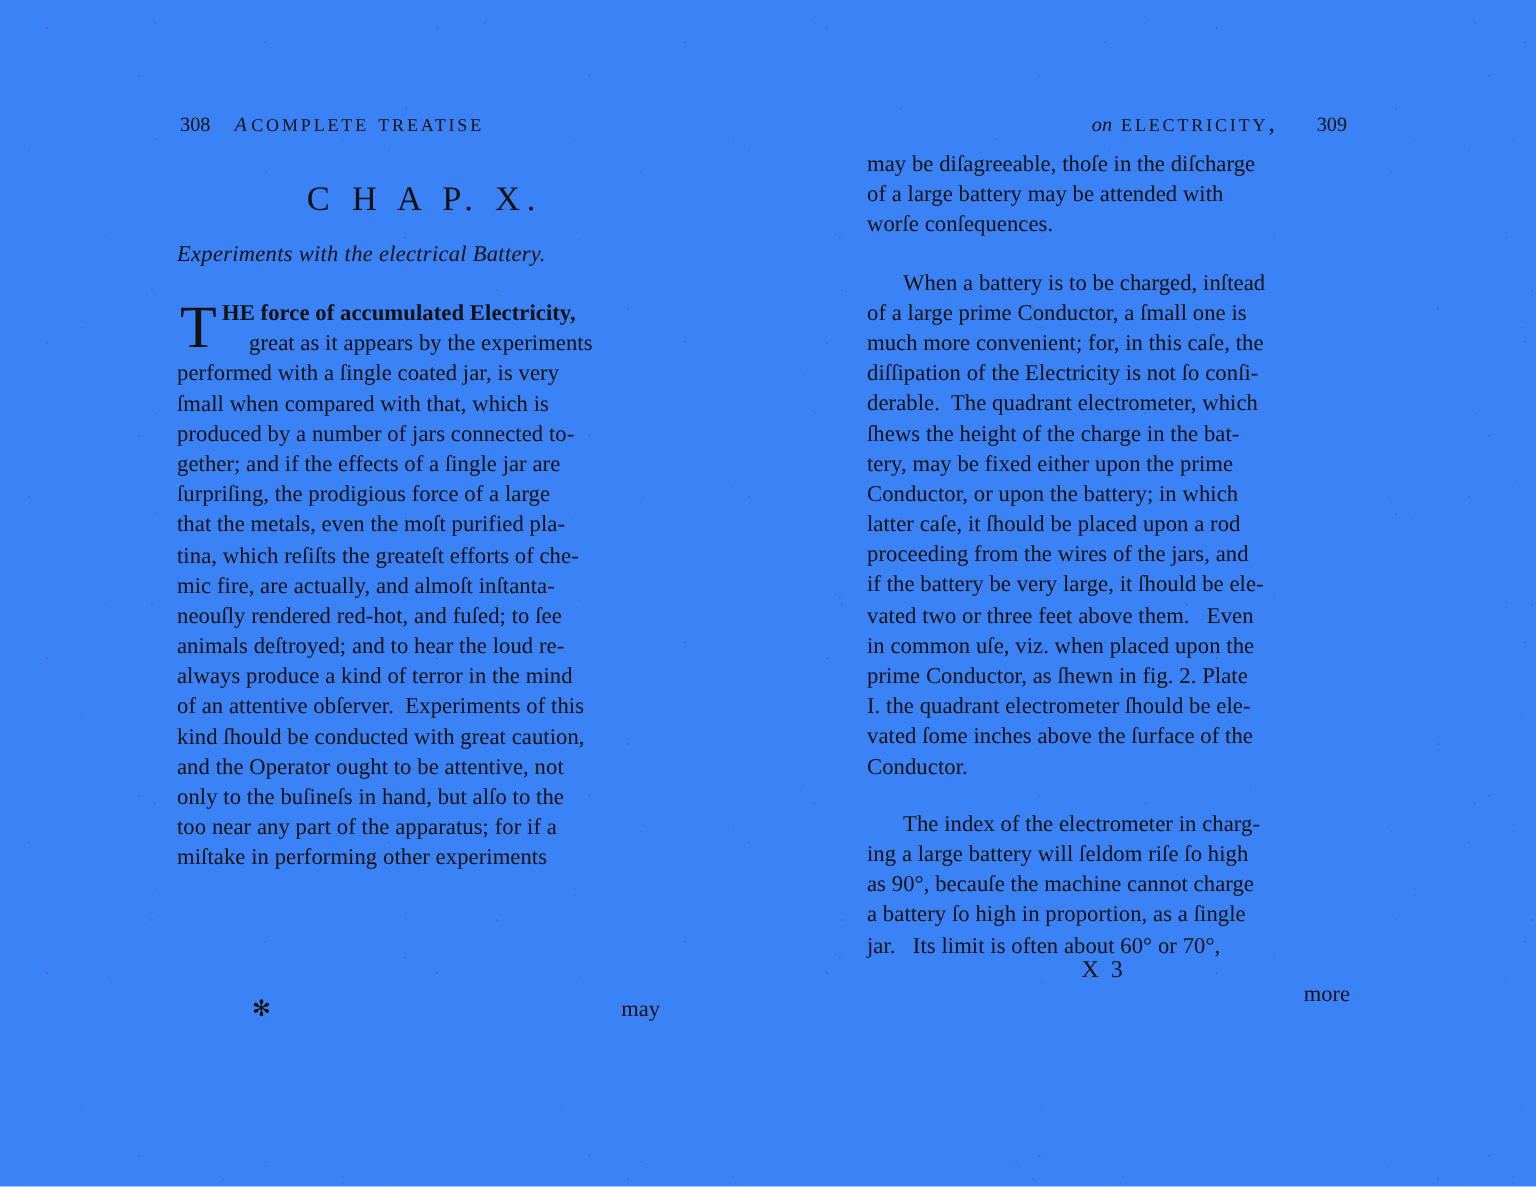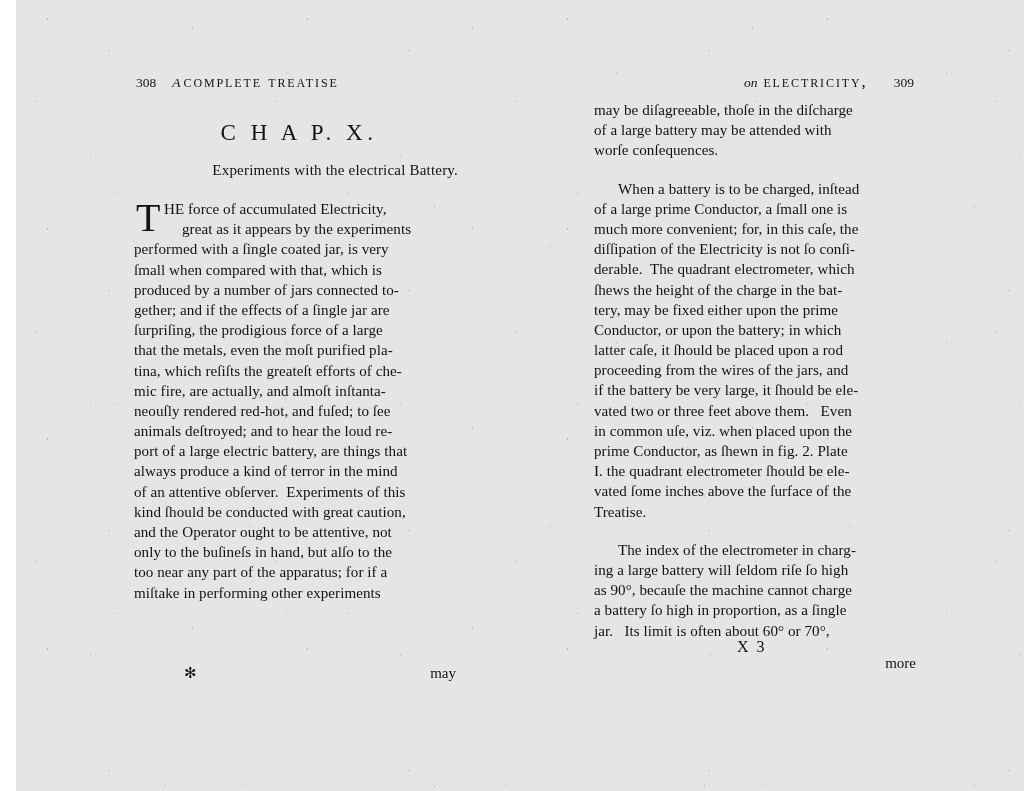--- a/index.html
+++ b/index.html
@@ -13,22 +13,21 @@
     overflow: hidden;
     font-family: "Liberation Serif", "DejaVu Serif", serif;
     color: #141210;
     position: relative;
   }
 
   
   .scan-sheet {
     position: absolute;
     inset: 0;
-    background: #e5e5e5;
-    margin-left: 16px;
+    background: #3b82f6;
   }
 
   
   .speckle-layer {
     position: absolute;
     inset: 0;
     pointer-events: none;
     opacity: .5;
     background-image:
       radial-gradient(circle at 12% 9%,  rgba(60,55,48,.55) .6px, transparent .9px),
@@ -102,21 +101,22 @@
 
   
   .chapter-number {
     text-align: center;
     font-size: 23px;
     letter-spacing: 4.5px;
     margin-top: 26px;
     padding-left: 6px;
   }
   .chapter-subtitle {
-    text-align: right;
+    text-align: left;
+    font-style: italic;
     font-size: 15px;
     margin-top: 16px;
     letter-spacing: .2px;
   }
 
   
   .body-block {
     margin-top: 20px;
   }
   .text-line {
@@ -136,21 +136,21 @@
   }
   .dropcap {
     position: absolute;
     left: 2px;
     top: 1px;
     font-size: 40px;
     line-height: 36px;
     font-family: "Liberation Serif", serif;
     font-weight: 400;
   }
-  .dropcap-line-1 { padding-left: 30px; }
+  .dropcap-line-1 { padding-left: 30px; font-weight: bold; }
   .dropcap-line-2 { padding-left: 48px; }
 
   
   .page-foot {
     position: absolute;
     bottom: 0;
     left: 0;
     width: 100%;
     height: 24px;
   }
@@ -206,21 +206,20 @@
         <span class="text-line">performed with a ſingle coated jar, is very</span>
         <span class="text-line">ſmall when compared with that, which is</span>
         <span class="text-line">produced by a number of jars connected to-</span>
         <span class="text-line">gether; and if the effects of a ſingle jar are</span>
         <span class="text-line">ſurpriſing, the prodigious force of a large</span>
         <span class="text-line">that the metals, even the moſt purified pla-</span>
         <span class="text-line">tina, which reſiſts the greateſt efforts of che-</span>
         <span class="text-line">mic fire, are actually, and almoſt inſtanta-</span>
         <span class="text-line">neouſly rendered red-hot, and fuſed; to ſee</span>
         <span class="text-line">animals deſtroyed; and to hear the loud re-</span>
-        <span class="text-line">port of a large electric battery, are things that</span>
         <span class="text-line">always produce a kind of terror in the mind</span>
         <span class="text-line">of an attentive obſerver.  Experiments of this</span>
         <span class="text-line">kind ſhould be conducted with great caution,</span>
         <span class="text-line">and the Operator ought to be attentive, not</span>
         <span class="text-line">only to the buſineſs in hand, but alſo to the</span>
         <span class="text-line">too near any part of the apparatus; for if a</span>
         <span class="text-line">miſtake in performing other experiments</span>
       </div>
 
       <div class="page-foot foot-verso">
@@ -255,21 +254,21 @@
         <span class="text-line">tery, may be fixed either upon the prime</span>
         <span class="text-line">Conductor, or upon the battery; in which</span>
         <span class="text-line">latter caſe, it ſhould be placed upon a rod</span>
         <span class="text-line">proceeding from the wires of the jars, and</span>
         <span class="text-line">if the battery be very large, it ſhould be ele-</span>
         <span class="text-line">vated two or three feet above them.   Even</span>
         <span class="text-line">in common uſe, viz. when placed upon the</span>
         <span class="text-line">prime Conductor, as ſhewn in fig. 2. Plate</span>
         <span class="text-line">I. the quadrant electrometer ſhould be ele-</span>
         <span class="text-line">vated ſome inches above the ſurface of the</span>
-        <span class="text-line">Treatise.</span>
+        <span class="text-line">Conductor.</span>
       </div>
 
       <div class="para-gap"></div>
 
       <div class="body-block" style="margin-top:0">
         <span class="text-line" style="padding-left:24px">The index of the electrometer in charg-</span>
         <span class="text-line">ing a large battery will ſeldom riſe ſo high</span>
         <span class="text-line">as 90°, becauſe the machine cannot charge</span>
         <span class="text-line">a battery ſo high in proportion, as a ſingle</span>
         <span class="text-line">jar.   Its limit is often about 60° or 70°,</span>

